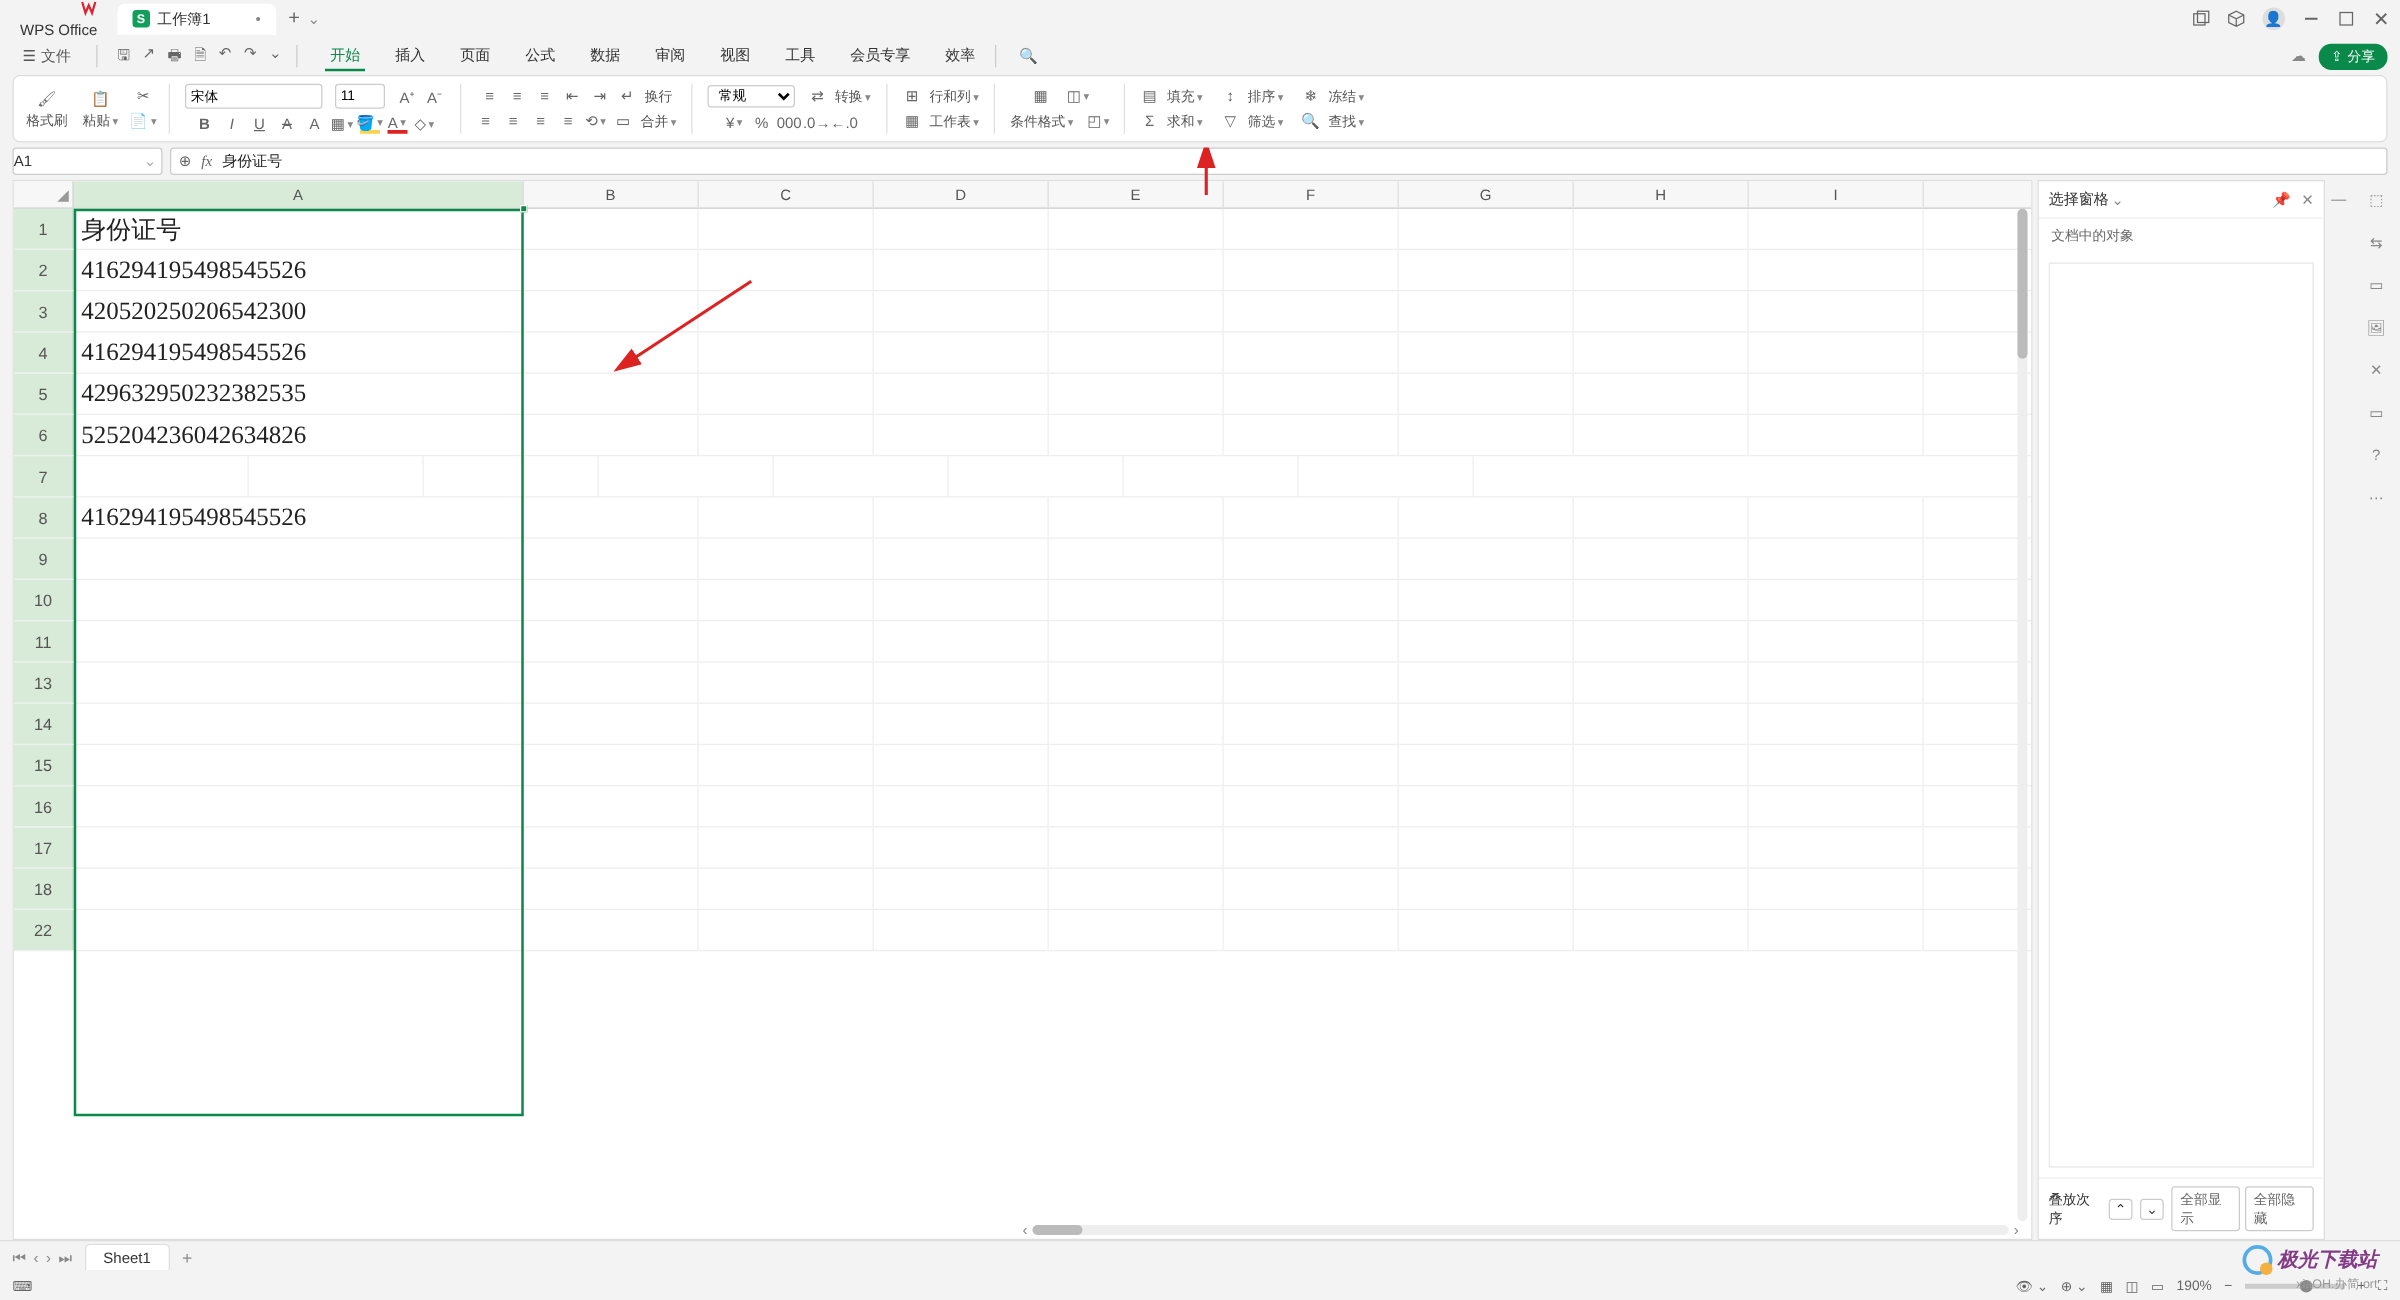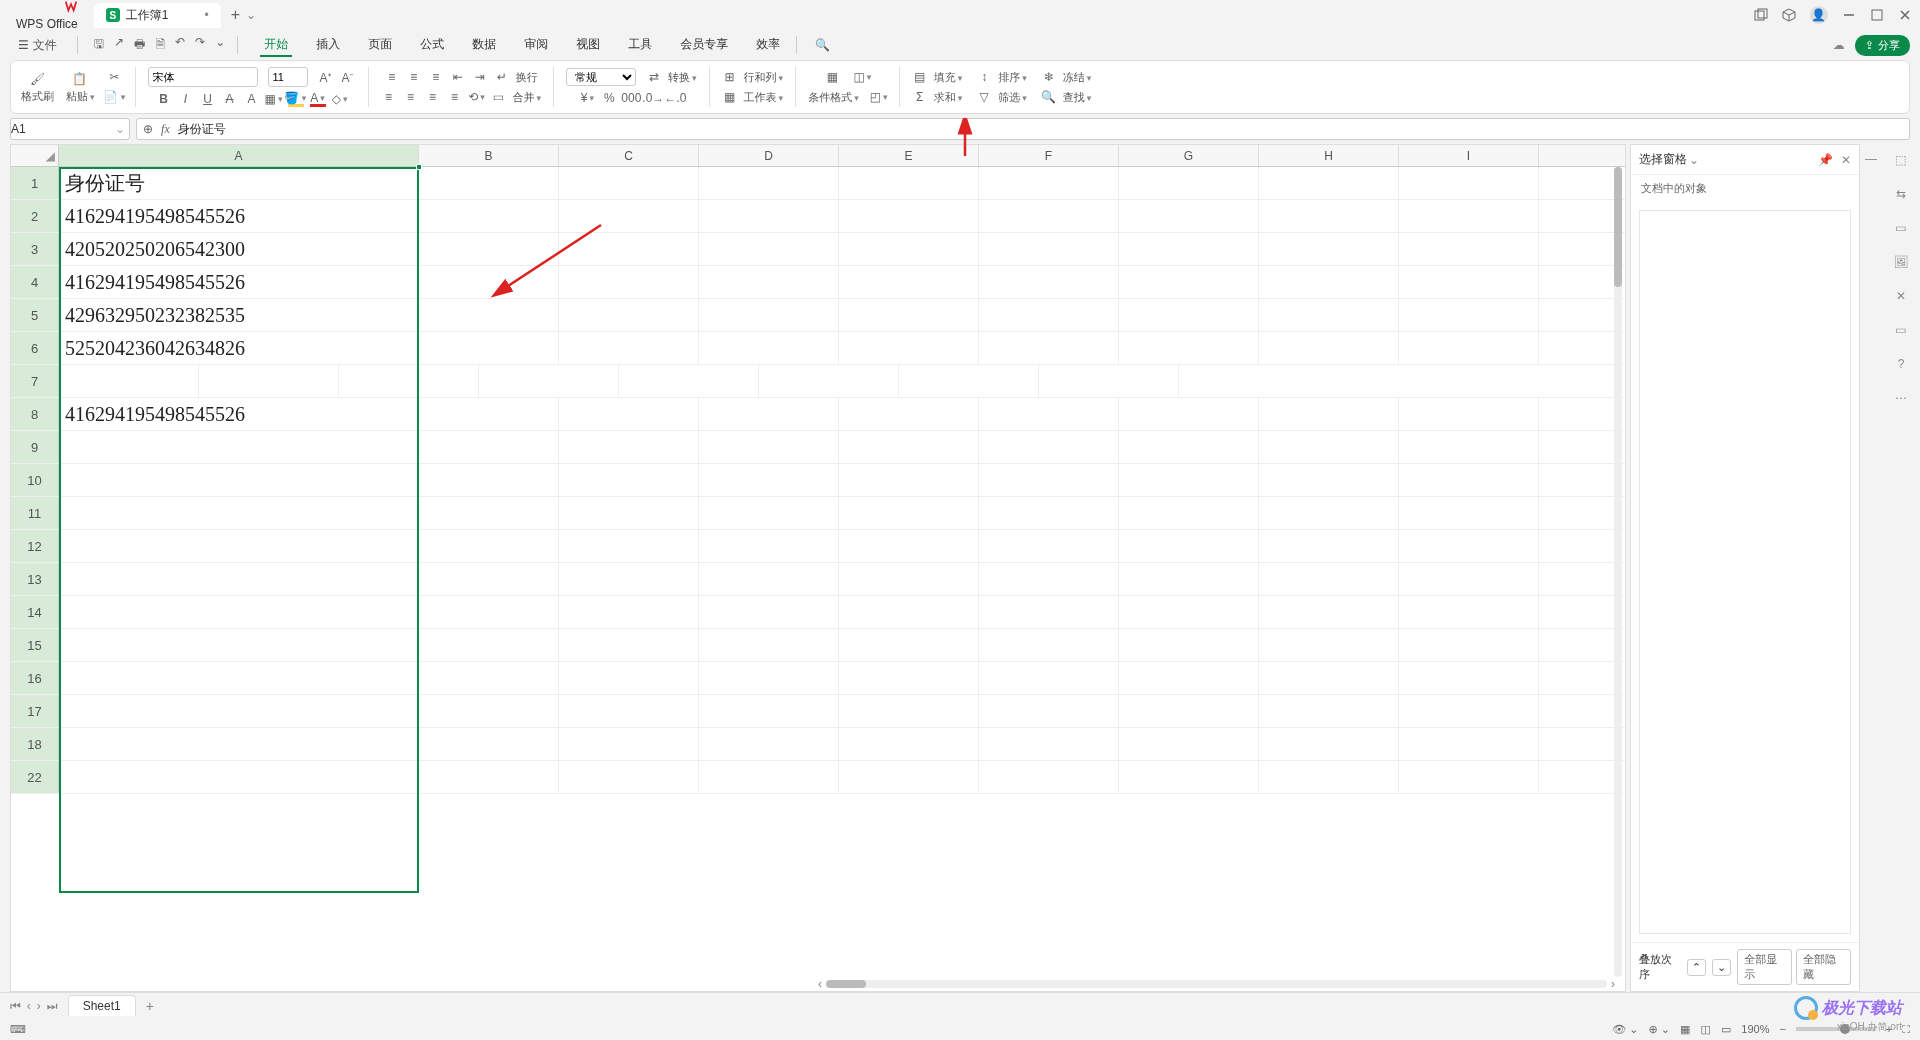--- a/index.html
+++ b/index.html
@@ -92,21 +92,21 @@
 .hscroll .track { flex:1; height:8px; background:#eee; border-radius:4px; position:relative;}
 .hscroll .thumb { position:absolute; left:0; width:40px; height:8px; background:#bbb; border-radius:4px;}
 
 .vscroll { position:absolute; top:22px; right:0; bottom:14px; width:14px;}
 .vscroll .track { width:8px; height:100%; background:#eee; border-radius:4px; margin-left:3px; position:relative;}
 .vscroll .thumb { position:absolute; top:0; width:8px; height:120px; background:#bbb; border-radius:4px;}
 
 .watermark { position:absolute; right:18px; bottom:20px; display:flex; align-items:center; gap:4px; opacity:.85;}
 .watermark .g { width:24px; height:24px; border:3px solid #3ba0e6; border-radius:50%; position:relative;}
 .watermark .g::after{content:""; position:absolute; right:-3px; bottom:-3px; width:10px; height:10px; background:#f5a623; border-radius:50%;}
-.watermark .txt { font-size:16px; color:#8b5cf6; font-weight:bold; font-style:italic;}
+.watermark .txt { font-size:16px; color:#701a75; font-weight:bold; font-style:italic;}
 
 svg { display:block; }
 </style>
 </head>
 <body>
 
 <div class="titlebar">
   <div class="left">
     <div class="app-logo">
       <span class="w-icon">
@@ -471,32 +471,20 @@
           <div class="cell" style="width: 140px;"></div>
           <div class="cell" style="width: 140px;"></div>
           <div class="cell" style="width: 140px;"></div>
           <div class="cell" style="width: 140px;"></div>
           <div class="cell" style="width: 140px;"></div>
           <div class="cell" style="width: 140px;"></div>
           <div class="cell" style="width: 140px;"></div>
           <div class="cell" style="width: 140px;"></div>
         </div>
         <div class="row">
-          <div class="rowh sel">12</div>
-          <div class="cell colA" style="width: 360px;"></div>
-          <div class="cell" style="width: 140px;"></div>
-          <div class="cell" style="width: 140px;"></div>
-          <div class="cell" style="width: 140px;"></div>
-          <div class="cell" style="width: 140px;"></div>
-          <div class="cell" style="width: 140px;"></div>
-          <div class="cell" style="width: 140px;"></div>
-          <div class="cell" style="width: 140px;"></div>
-          <div class="cell" style="width: 140px;"></div>
-        </div>
-        <div class="row">
           <div class="rowh sel">13</div>
           <div class="cell colA" style="width: 360px;"></div>
           <div class="cell" style="width: 140px;"></div>
           <div class="cell" style="width: 140px;"></div>
           <div class="cell" style="width: 140px;"></div>
           <div class="cell" style="width: 140px;"></div>
           <div class="cell" style="width: 140px;"></div>
           <div class="cell" style="width: 140px;"></div>
           <div class="cell" style="width: 140px;"></div>
           <div class="cell" style="width: 140px;"></div>

